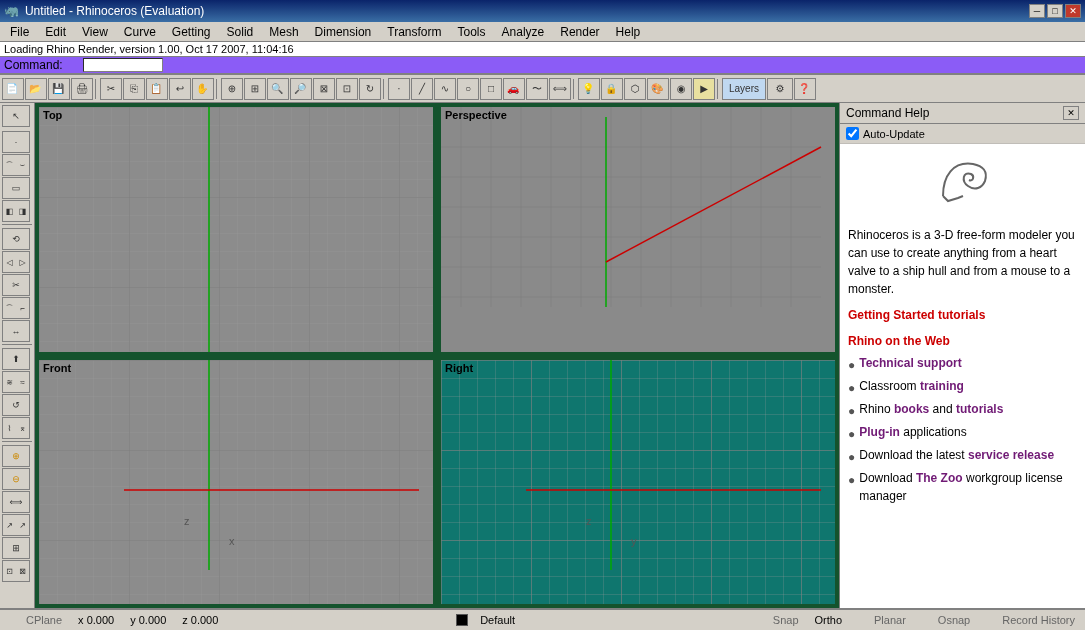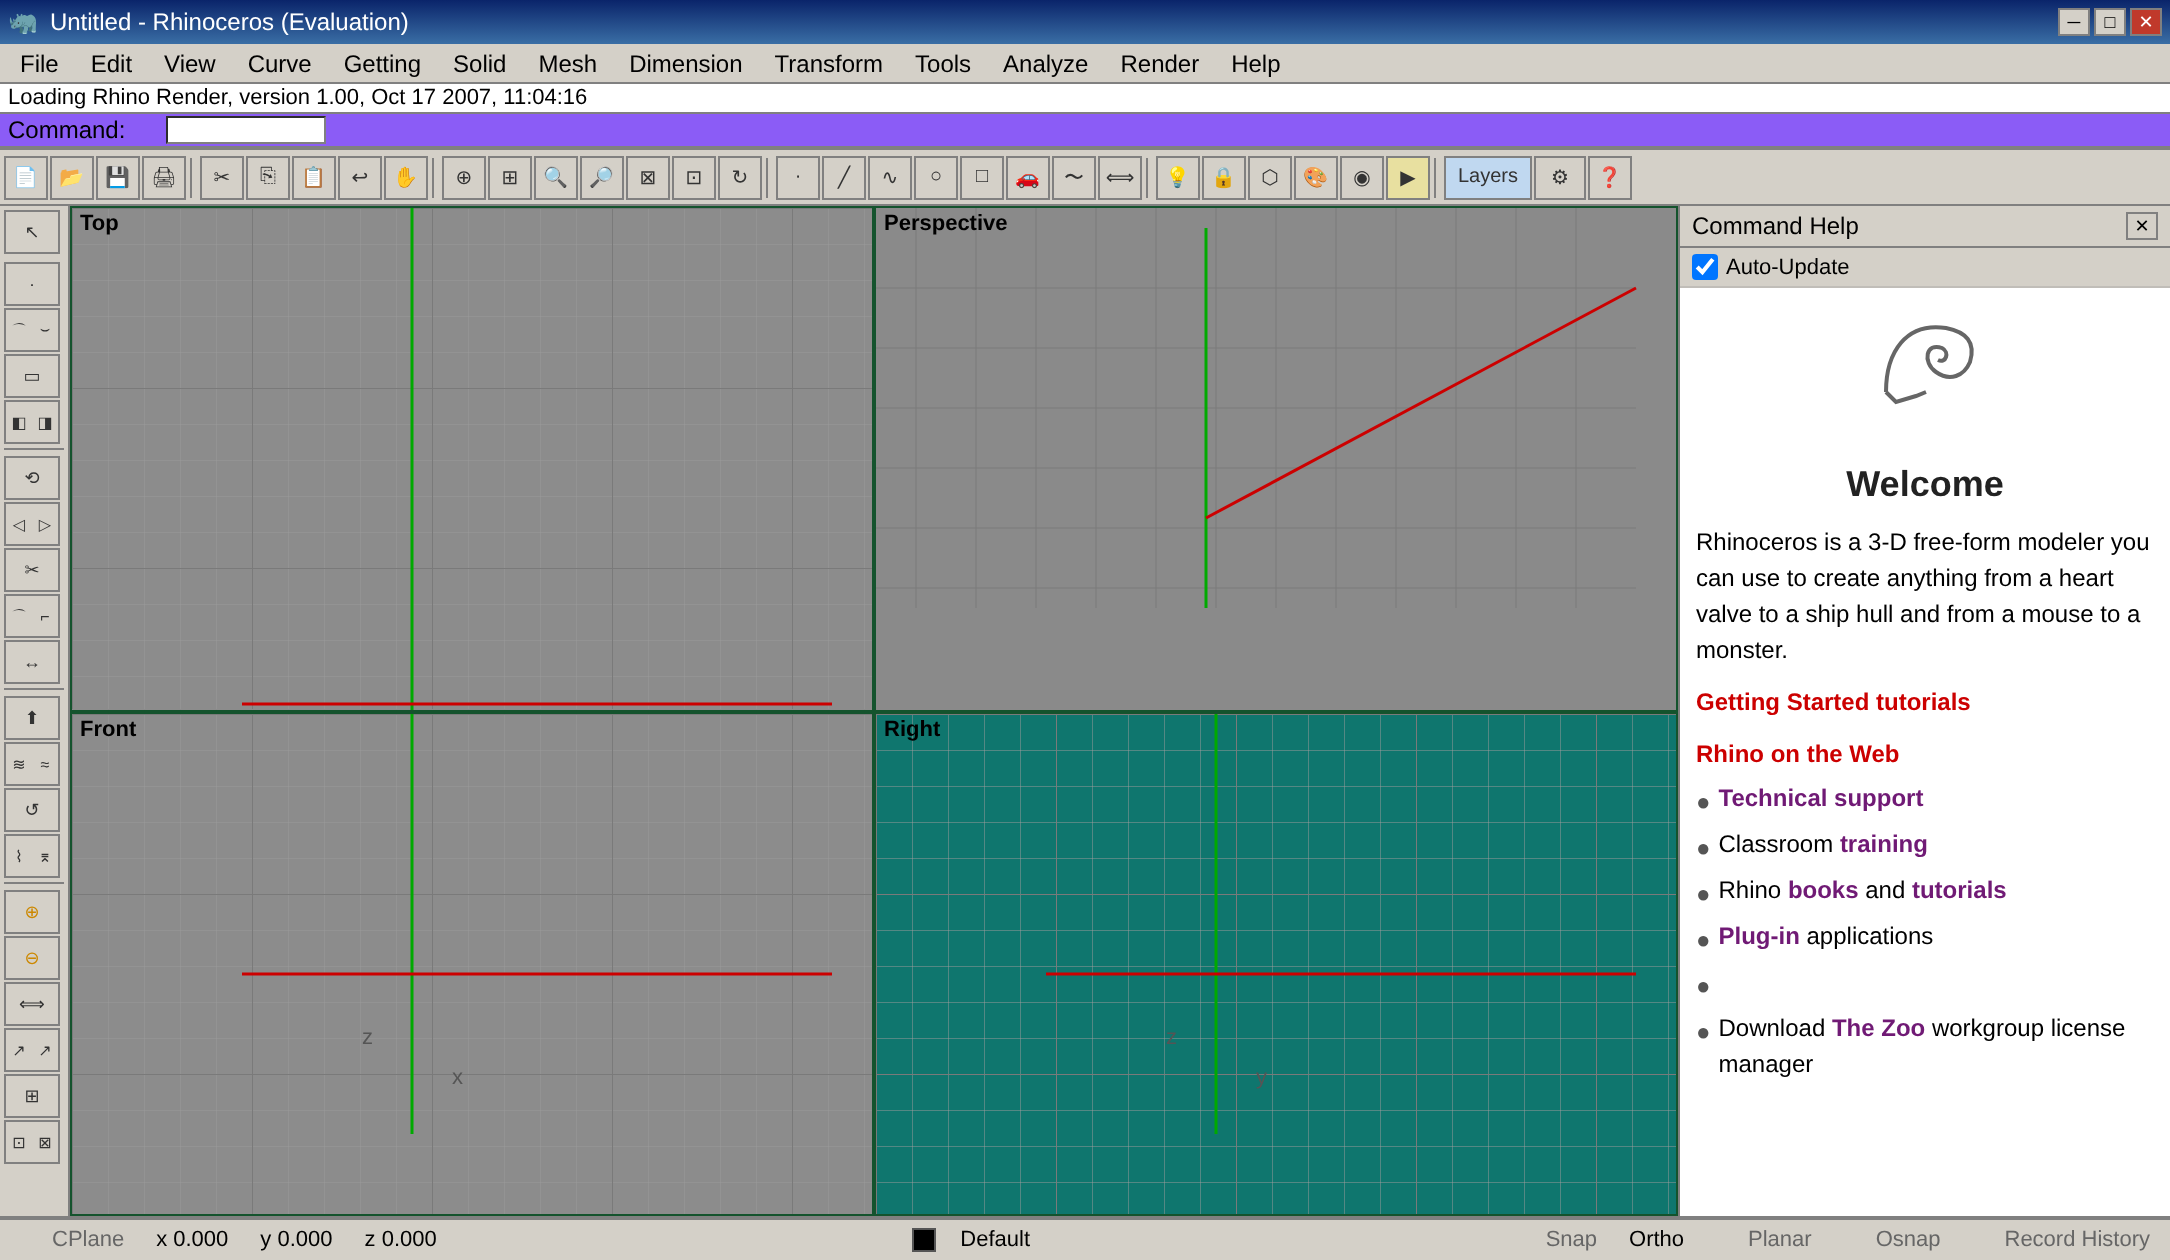--- a/index.html
+++ b/index.html
@@ -121,21 +121,21 @@
     
     #viewport-area {
       flex: 1;
       display: grid;
       grid-template-columns: 1fr 1fr;
       grid-template-rows: 1fr 1fr;
       border-right: 1px solid #808080;
     }
 
     .viewport {
-      border: 1px solid #14532d;
+      border: 4px solid #14532d;
       position: relative;
       background: #888;
       overflow: hidden;
     }
     .viewport-label {
       position: absolute;
       top: 2px; left: 4px;
       color: black;
       font-size: 11px;
       font-weight: bold;
@@ -523,21 +523,20 @@
 
     <div id="help-content">
 
       <div class="rhino-icon">
         <svg width="60" height="50" viewBox="0 0 60 50" xmlns="http://www.w3.org/2000/svg">
           <path d="M10 40 C10 20 20 5 40 8 C50 10 55 15 52 25 C49 32 42 35 35 30 C28 25 30 15 38 18 C42 20 40 26 36 24" fill="none" stroke="#666" stroke-width="2"></path>
           <path d="M10 40 L15 45 L25 42 L30 40" fill="none" stroke="#666" stroke-width="2"></path>
         </svg>
       </div>
 
-      <h2>Welcome</h2>
 
       <p style="font-size:12px; line-height:1.5; margin:4px 0;">Rhinoceros is a 3-D free-form modeler you can use to create anything from a heart valve to a ship hull and from a mouse to a monster.</p>
 
       <div class="help-section-title">Getting Started tutorials</div>
 
       <div class="help-section-title">Rhino on the Web</div>
 
       <div class="help-bullet">
         <span class="bullet-dot">●</span>
         <span class="help-link">Technical support</span>
@@ -553,20 +552,21 @@
         <span>Rhino <span class="help-link">books</span> and <span class="help-link">tutorials</span></span>
       </div>
 
       <div class="help-bullet">
         <span class="bullet-dot">●</span>
         <span><span class="help-link">Plug-in</span> applications</span>
       </div>
 
       <div class="help-bullet">
         <span class="bullet-dot">●</span>
+        <span>Download the latest <span class="help-link">service release</span></span>
       </div>
 
       <div class="help-bullet">
         <span class="bullet-dot">●</span>
         <span>Download <span class="help-link">The Zoo</span> workgroup license manager</span>
       </div>
 
     </div>
 
   </div>

